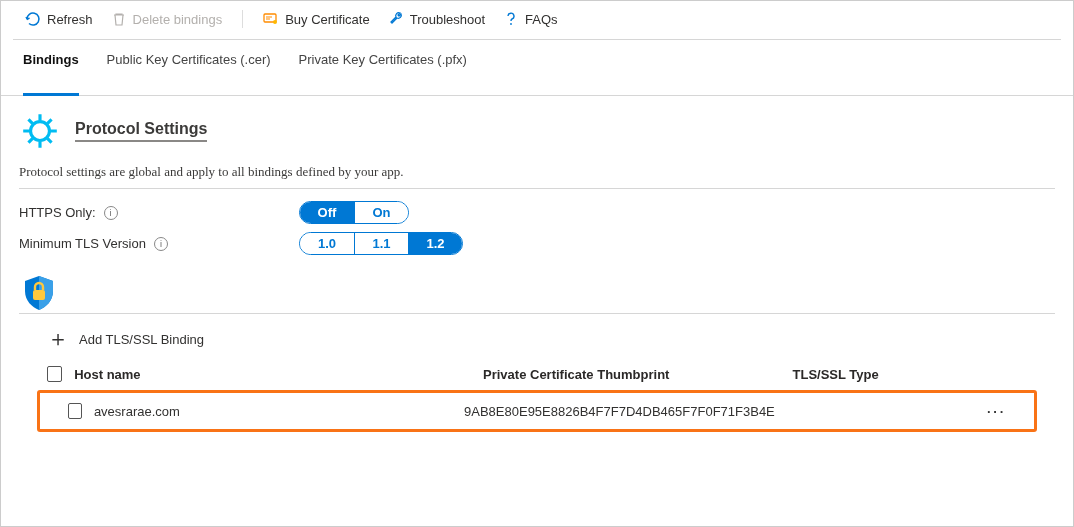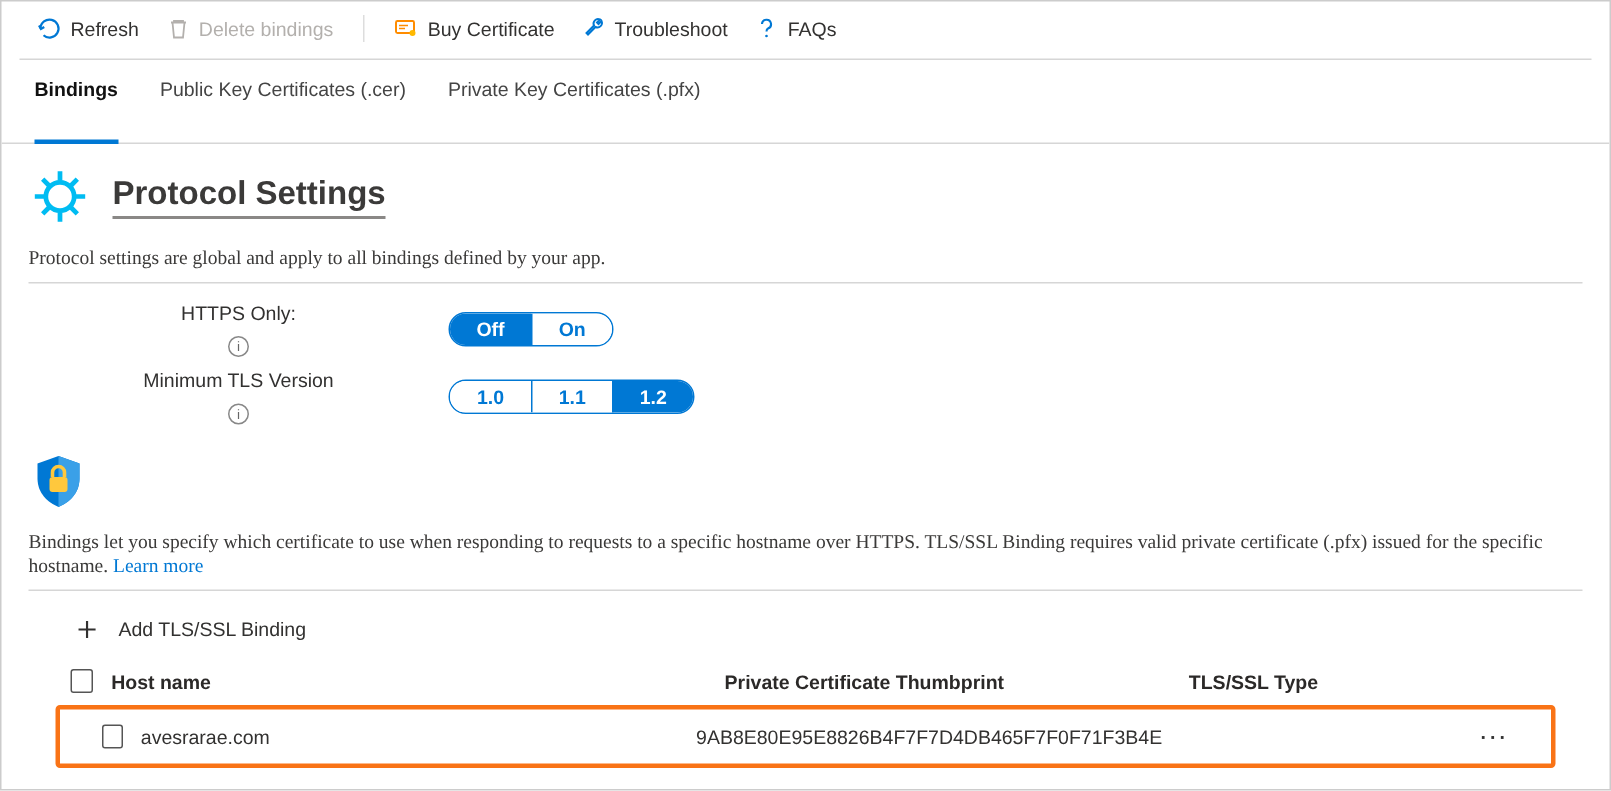--- a/index.html
+++ b/index.html
@@ -32,24 +32,24 @@
     .ic { display:inline-flex; width:16px; height:16px; }
     .tabs {
       display:flex; gap:28px; padding: 0 22px;
       border-bottom: 1px solid #d6d6d6;
     }
     .tab { padding: 6px 0 26px 0; cursor:pointer; color:#444; }
     .tab.active { color:#111; font-weight:600; border-bottom:3px solid #0078d4; margin-bottom:-1px; }
     .hr { border:none; border-top:1px solid #d6d6d6; margin:0 18px; }
     .section { padding: 14px 18px 0 18px; }
     .sec-head { display:flex; align-items:center; gap:14px; }
-    .sec-title { font-size:22px; font-weight:700; color:#3b3a39; border-bottom:2px solid #8a8886; padding-bottom:2px; }
+    .sec-title { font-size:16px; font-weight:700; color:#3b3a39; border-bottom:2px solid #8a8886; padding-bottom:2px; }
     .desc { margin:12px 15px 8px 0; color:#3b3a39;font-family:Liberation Serif, serif; }
     .row { display:flex; align-items:center; margin-top:12px; }
-    .row .label { width:280px; display:flex; align-items:center; gap:8px;flex-direction:column; }
+    .row .label { width:280px; display:flex; align-items:center; gap:8px; }
     .info-ic { width:14px; height:14px; border:1px solid #888; border-radius:50%; display:inline-flex; align-items:center; justify-content:center; font-size:9px; color:#666; }
     .pill-group { display:inline-flex; border:1px solid #0078d4; border-radius:14px; overflow:hidden; }
     .pill { min-width:54px; text-align:center; padding:3px 14px; cursor:pointer; background:#fff; color:#0078d4; font-weight:600; font-size:13px; }
     .pill + .pill { border-left:1px solid #0078d4; }
     .pill.active { background:#0078d4; color:#fff; }
     .link { color:#0078d4; cursor:pointer; }
     .add-row { display:flex; align-items:center; gap:10px; padding:14px 0 10px 28px; }
     .plus { font-size:22px; line-height:1; }
     .tbl-head, .tbl-row { display:flex; align-items:center; padding:6px 28px; }
     .tbl-head { font-weight:700; color:#2b2928; }
@@ -169,23 +169,20 @@
   <div class="sec-head">
     <span class="ic" style="width:40px;height:40px">
       <svg viewBox="0 0 40 40">
           <path d="M20 3l14 5v10c0 10-7 16-14 19C13 34 6 28 6 18V8z" fill="#0078d4"></path>
           <path d="M20 3l14 5v10c0 10-7 16-14 19" fill="#3aa0e8"></path>
           <rect x="14" y="17" width="12" height="10" rx="2" fill="#ffc83d"></rect>
           <path d="M16 17v-3a4 4 0 0 1 8 0v3" fill="none" stroke="#ffc83d" stroke-width="2.4"></path>
         </svg>
     </span>
   </div>
-  <div class="desc">
-    <span>Bindings let you specify which certificate to use when responding to requests to a specific hostname over HTTPS. TLS/SSL Binding requires valid private certificate (.pfx) issued for the specific hostname. </span><span class="link">Learn more</span>
-  </div>
   <hr class="hr" style="margin:0">
 
   <div class="add-row">
     <span class="plus">＋</span>
     <span>Add TLS/SSL Binding</span>
   </div>
 
   <div class="tbl-head">
     <div class="chk"></div>
     <div class="col-host">Host name</div>

